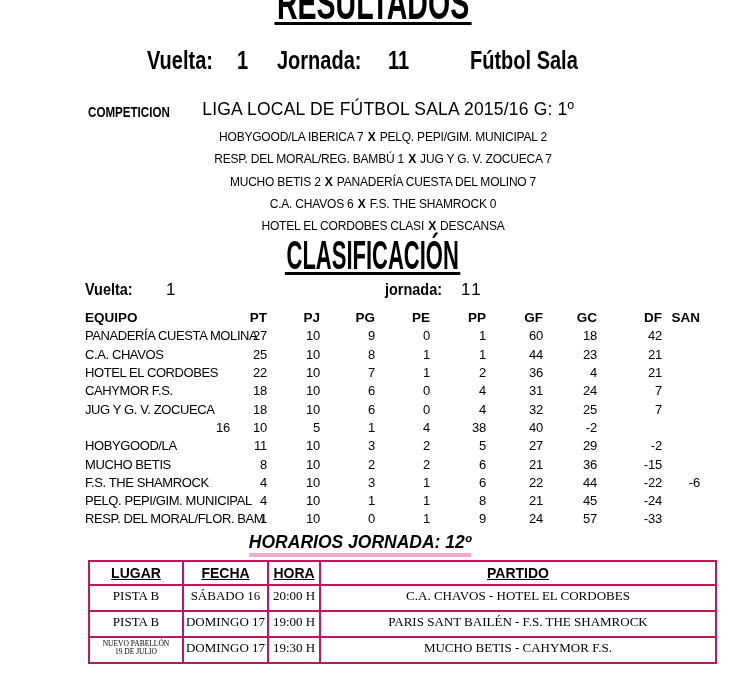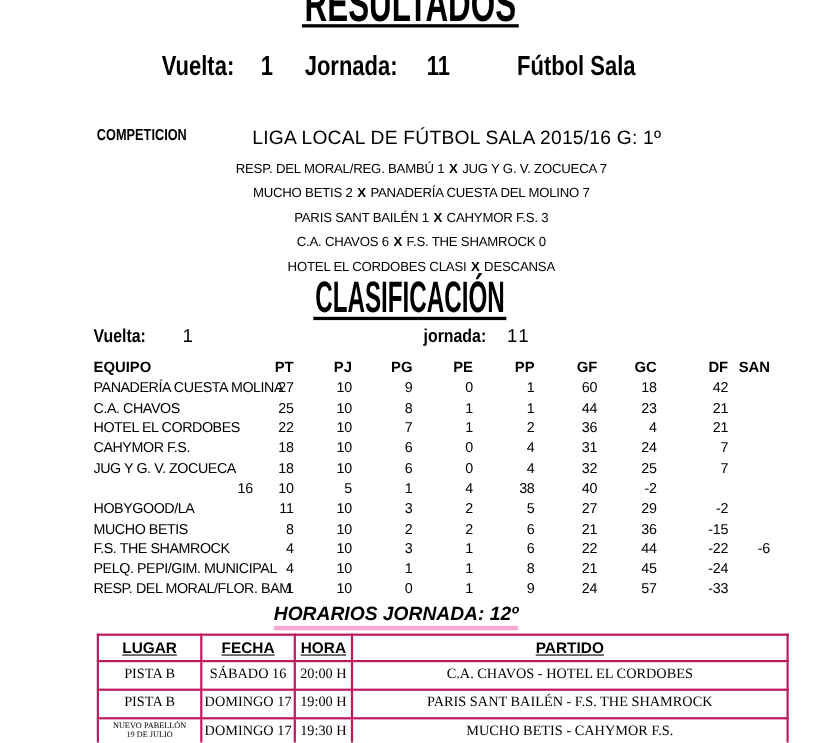--- a/index.html
+++ b/index.html
@@ -21,21 +21,21 @@
   }
 
   
   .hdr-line{ position:relative; height:30px; margin-top:20px; }
   .hdr-item{
     position:absolute; top:0; font-weight:bold; font-size:25px; line-height:30px;
     font-stretch:condensed; transform:scaleX(.8); transform-origin:0 50%; white-space:nowrap;
   }
 
   
-  .comp-line{ display:flex; align-items:flex-start; margin-top:40px;gap:27px; }
+  .comp-line{ display:flex; align-items:flex-end; margin-top:24px; }
   .comp-label{
     margin-left:88px; font-weight:bold; font-size:14.5px; font-stretch:condensed;
     transform:scaleX(.8); transform-origin:0 50%; white-space:nowrap;
   }
   .comp-name{ margin-left:12px; font-size:17.5px; letter-spacing:.2px; white-space:nowrap; }
 
   
   .resultados{ margin-top:6px; padding-left:20px; text-align:center; }
   .res-line{ font-size:12px; line-height:22.3px; letter-spacing:-.2px; white-space:nowrap; }
   .res-x{ font-weight:bold; font-stretch:condensed; padding:0 1px; }
@@ -96,23 +96,23 @@
     <span class="hdr-item" style="left:388px">11</span>
     <span class="hdr-item" style="left:470px">Fútbol Sala</span>
   </div>
 
   <div class="comp-line">
     <span class="comp-label">COMPETICION</span>
     <span class="comp-name">LIGA LOCAL DE FÚTBOL SALA  2015/16 G: 1º</span>
   </div>
 
   <div class="resultados">
+      <div class="res-line"><span>HOBYGOOD/LA IBERICA 7 </span><span class="res-x">X</span><span> PELQ. PEPI/GIM. MUNICIPAL 2</span></div>
       <div class="res-line"><span>RESP. DEL MORAL/REG. BAMBÚ 1 </span><span class="res-x">X</span><span> JUG Y G. V. ZOCUECA 7</span></div>
       <div class="res-line"><span>MUCHO BETIS 2 </span><span class="res-x">X</span><span> PANADERÍA CUESTA DEL MOLINO 7</span></div>
-      <div class="res-line"><span>PARIS SANT BAILÉN 1 </span><span class="res-x">X</span><span> CAHYMOR F.S. 3</span></div>
       <div class="res-line"><span>C.A. CHAVOS 6 </span><span class="res-x">X</span><span> F.S. THE SHAMROCK 0</span></div>
       <div class="res-line"><span>HOTEL EL CORDOBES CLASI </span><span class="res-x">X</span><span> DESCANSA</span></div>
     </div>
 
   <div>
     <span class="big-title2">CLASIFICACIÓN</span>
   </div>
 
   <div class="clasif-sub">
     <span class="lbl" style="left:85px">Vuelta:</span>

